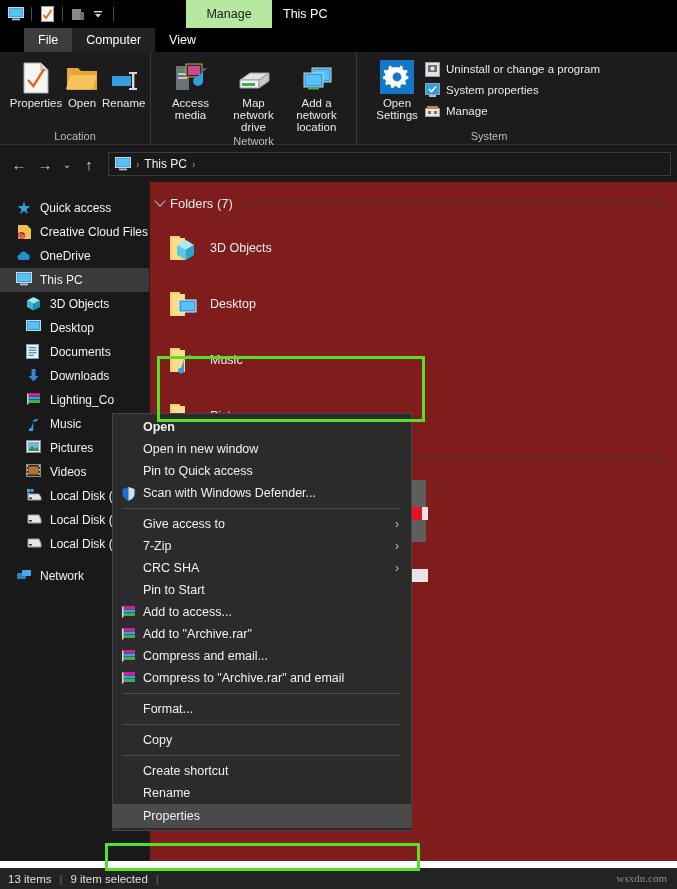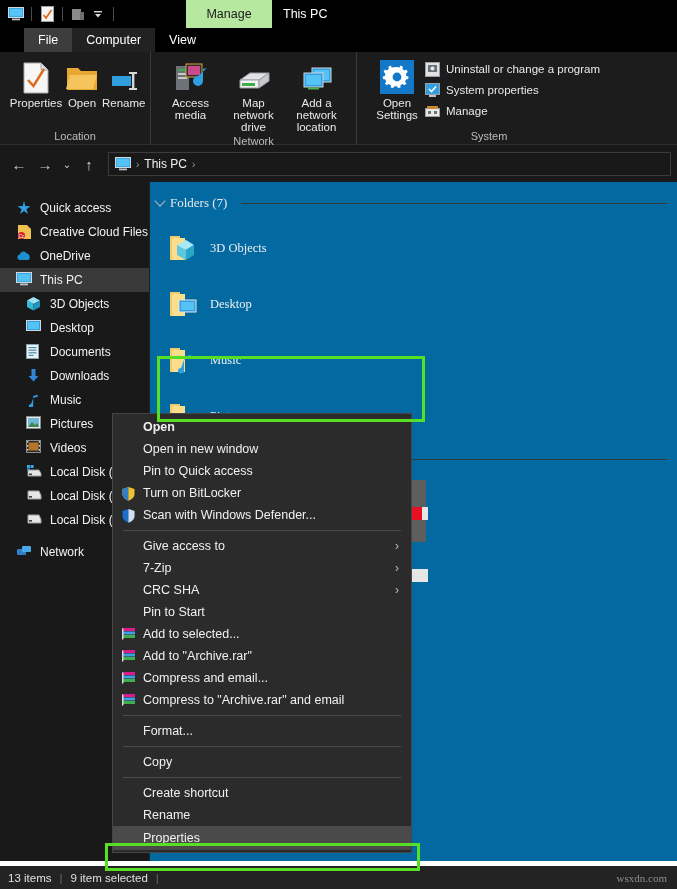--- a/index.html
+++ b/index.html
@@ -107,21 +107,21 @@
     border-right: 1px solid #202020;
   }
   .nav-item {
     display: flex; align-items: center; gap: 8px; height: 24px; padding-left: 16px;
     font-size: 12px; color: #f2f2f2; cursor: default; white-space: nowrap; overflow: hidden;
   }
   .nav-item.indent { padding-left: 26px; }
   .nav-item.selected { background: #3a3a3a; }
   .nav-ico { width: 16px; height: 16px; flex: 0 0 16px; position: relative; }
 
-  .filepane { flex: 1; height: 100%; background: #0369a1; position: relative; padding-top: 10px; font-family: Liberation Serif, serif; }
+  .filepane { flex: 1; height: 100%; background: #7f1d1d; position: relative; padding-top: 10px; }
   .group-head {
     display: flex; align-items: center; gap: 6px; height: 22px; padding: 0 10px 0 6px;
     font-size: 13px; color: #e9e9e9;
   }
   .group-head .rule { flex: 1; height: 1px; background: #3a3a3a; margin-left: 8px; }
   .chev-collapse {
     display: inline-block; width: 8px; height: 8px; border-left: 1.4px solid #b9b9b9;
     border-bottom: 1.4px solid #b9b9b9; transform: rotate(-45deg); margin-top: -4px;
   }
 
@@ -162,21 +162,21 @@
   .ctx-item .ico { width: 30px; display: flex; align-items: center; justify-content: center; flex: 0 0 30px; }
   .ctx-item .txt { flex: 1; }
   .ctx-item.bold .txt { font-weight: bold; }
   .ctx-item.highlight { background: #4a4a4a; }
   .ctx-item .arrow { color: #bbb; font-size: 12px; padding-right: 4px; }
   .ctx-sep { height: 1px; background: #4a4a4a; margin: 4px 10px; }
 
   
   .statusbar {
     position: absolute; bottom: 0; left: 0; width: 677px; height: 28px;
-    background: #232323; border-top: 5px solid #ffffff;
+    background: #232323; border-top: 7px solid #ffffff;
     display: flex; align-items: center; padding: 0 8px; gap: 8px;
     font-size: 11.5px; color: #e0e0e0;
   }
   .status-div { color: #6a6a6a; }
   .watermark {
     position: absolute; right: 10px; bottom: 5px;
     font-size: 11px; color: #8e8e8e; font-family: Liberation Serif, serif;
   }
 
   
@@ -467,20 +467,31 @@
       <div class="nav-item indent">
         <span class="nav-ico">
           <svg width="15" height="15" viewBox="0 0 15 15">
               <rect x="5.5" y="1" width="4" height="7" fill="#2f87d8"></rect>
               <path d="M2.5 8 L12.5 8 L7.5 13.5 Z" fill="#2f87d8"></path>
             </svg>
         </span>
         <span>Downloads</span>
       </div>
 
+      <div class="nav-item indent">
+        <span class="nav-ico">
+          <svg width="15" height="14" viewBox="0 0 15 14">
+              <rect x="2" y="1" width="12" height="3" fill="#d81b8f"></rect>
+              <rect x="2" y="4.5" width="12" height="3" fill="#3fa0e0"></rect>
+              <rect x="2" y="8" width="12" height="3" fill="#3fae4b"></rect>
+              <path d="M1 1 l1.5 1 v10 l-1.5 1 z" fill="#cccccc"></path>
+            </svg>
+        </span>
+        <span>Lighting_Co</span>
+      </div>
 
       <div class="nav-item indent">
         <span class="nav-ico">
           <svg width="14" height="15" viewBox="0 0 14 15">
               <path d="M5 12 a2.2 2 0 1 0 2.2 2 v-10 l4.5 -1.3 v2 l-4.5 1.3" fill="#2f9fe0"></path>
             </svg>
         </span>
         <span>Music</span>
       </div>
 
@@ -685,29 +696,20 @@
       <span class="ico"></span>
       <span class="txt">Open in new window</span>
     </div>
     <div class="ctx-item">
       <span class="ico"></span>
       <span class="txt">Pin to Quick access</span>
     </div>
     <div class="ctx-item">
       <span class="ico">
         <svg width="15" height="15" viewBox="0 0 15 15">
-            <path d="M7.5 1 L13.5 3 v5 c0 3.5 -3 5.6 -6 6.8 C4.5 13.6 1.5 11.5 1.5 8 V3 Z" fill="#f2c12e"></path>
-            <path d="M7.5 1 L7.5 14.8 C4.5 13.6 1.5 11.5 1.5 8 V3 Z" fill="#2f7fc8"></path>
-          </svg>
-      </span>
-      <span class="txt">Turn on BitLocker</span>
-    </div>
-    <div class="ctx-item">
-      <span class="ico">
-        <svg width="15" height="15" viewBox="0 0 15 15">
             <path d="M7.5 1 L13.5 3 v5 c0 3.5 -3 5.6 -6 6.8 C4.5 13.6 1.5 11.5 1.5 8 V3 Z" fill="#1b6fc8"></path>
             <path d="M7.5 1 L13.5 3 v5 c0 3.5 -3 5.6 -6 6.8 Z" fill="#f2f2f2" opacity=".85"></path>
           </svg>
       </span>
       <span class="txt">Scan with Windows Defender...</span>
     </div>
 
     <div class="ctx-sep"></div>
 
     <div class="ctx-item">
@@ -731,21 +733,21 @@
     </div>
     <div class="ctx-item">
       <span class="ico">
         <svg width="15" height="14" viewBox="0 0 15 14">
             <rect x="2" y="1" width="12" height="3" fill="#d81b8f"></rect>
             <rect x="2" y="4.5" width="12" height="3" fill="#3fa0e0"></rect>
             <rect x="2" y="8" width="12" height="3" fill="#3fae4b"></rect>
             <path d="M1 1 l1.5 1 v10 l-1.5 1 z" fill="#dcdcdc"></path>
           </svg>
       </span>
-      <span class="txt">Add to selected...</span>
+      <span class="txt">Add to access...</span>
     </div>
     <div class="ctx-item">
       <span class="ico">
         <svg width="15" height="14" viewBox="0 0 15 14">
             <rect x="2" y="1" width="12" height="3" fill="#d81b8f"></rect>
             <rect x="2" y="4.5" width="12" height="3" fill="#3fa0e0"></rect>
             <rect x="2" y="8" width="12" height="3" fill="#3fae4b"></rect>
             <path d="M1 1 l1.5 1 v10 l-1.5 1 z" fill="#dcdcdc"></path>
           </svg>
       </span>

